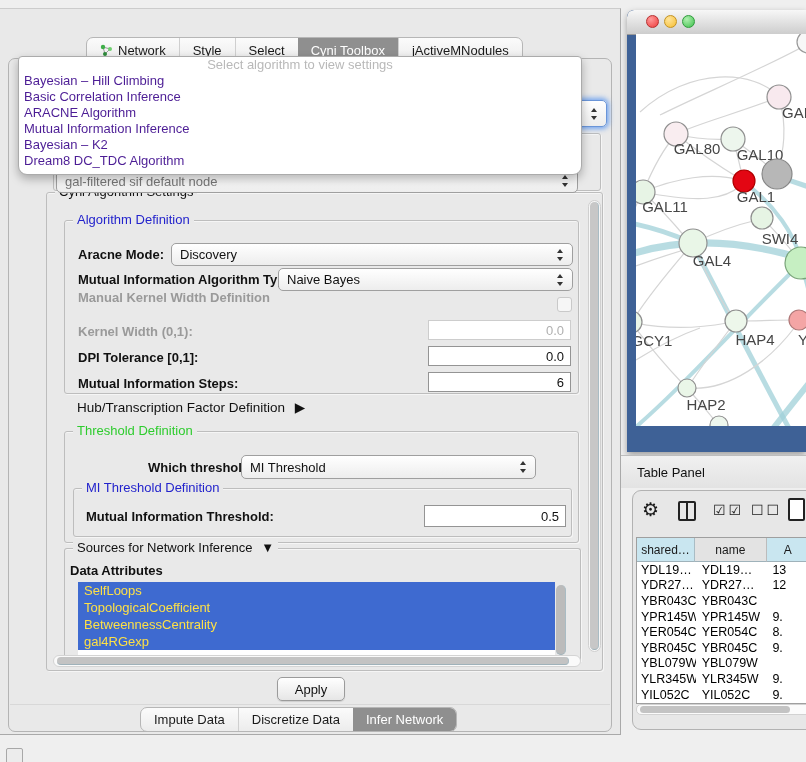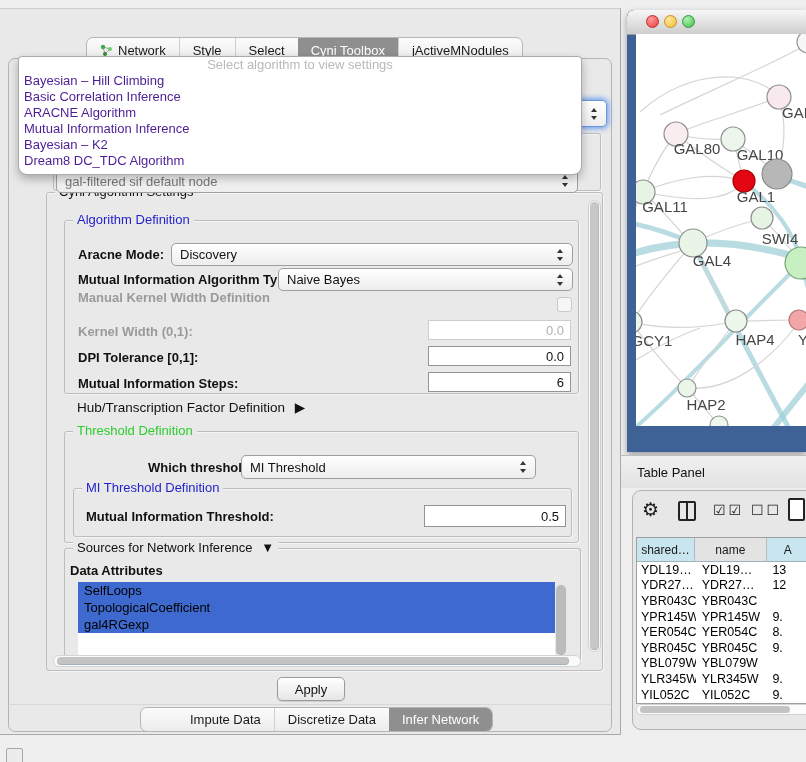--- a/index.html
+++ b/index.html
@@ -51,26 +51,26 @@
   .dd-ph{height:16px;text-align:center;font-size:13px;color:#b9b9b9;line-height:15px;}
   .dd-item{height:16px;line-height:16px;font-size:13px;color:#4c1d95;padding-left:5px;white-space:nowrap;}
   .dd-item.bold{font-weight:400;}
   
   .sbv{position:absolute;width:13px;background:#f7f7f7;border:1px solid #cfcfcf;border-radius:7px;box-sizing:border-box;}
   .sbv .th{position:absolute;left:1px;right:1px;top:1px;bottom:1px;background:#c7c7c7;border-radius:6px;}
   .sbh{position:absolute;height:12px;background:#fafafa;border:1px solid #d4d4d4;border-radius:6px;box-sizing:border-box;}
   .sbh .th{position:absolute;top:1px;bottom:1px;background:#c3c3c3;border-radius:5px;}
   
   .attr-list{position:absolute;background:#fff;overflow:hidden;}
-  .attr-item{height:17px;line-height:17px;font-size:13px;color:#000000;background:#3e6ad0;padding-left:6px;white-space:nowrap;}
+  .attr-item{height:17px;line-height:17px;font-size:13px;color:#fde047;background:#3e6ad0;padding-left:6px;white-space:nowrap;}
   
   .btn{position:absolute;border:1px solid #9b9b9b;border-radius:5px;background:linear-gradient(#ffffff,#e6e6e6);
       font-size:13px;color:#111;display:flex;align-items:center;justify-content:center;box-shadow:0 1px 1px rgba(0,0,0,.12);}
   .btabs{position:absolute;left:140px;top:698px;display:flex;height:23px;align-items:stretch;
-      background:linear-gradient(#fbfbfb,#ececec);border:1px solid #b6b6b6;border-radius:7px;overflow:hidden;padding-left:36px;}
+      background:linear-gradient(#fbfbfb,#ececec);border:1px solid #b6b6b6;border-radius:7px;overflow:hidden;}
   .divline{position:absolute;left:1px;top:645px;width:600px;height:1px;background:#d8d8d8;}
   
   .netwin{position:absolute;left:627px;top:10px;width:179px;height:442px;background:#3e6196;
       border-top-left-radius:7px;box-shadow:0 3px 7px rgba(0,0,0,.35);overflow:hidden;}
   .net-titlebar{position:absolute;left:0;top:0;width:100%;height:24px;
       background:linear-gradient(#f7f7f7,#cdcdcd);border-bottom:1px solid #9a9a9a;border-top-left-radius:7px;}
   .tl{position:absolute;top:5px;width:13px;height:13px;border-radius:50%;box-sizing:border-box;}
   .tl.red{left:19px;background:radial-gradient(circle at 35% 30%,#ff9a9a,#ee3c3c);border:1px solid #b53030;}
   .tl.yel{left:37px;background:radial-gradient(circle at 35% 30%,#ffe49a,#f6be33);border:1px solid #c29222;}
   .tl.grn{left:55px;background:radial-gradient(circle at 35% 30%,#b0f0b0,#3fc04c);border:1px solid #2f9b3c;}
@@ -205,20 +205,21 @@
 
       <div class="gb" style="left:17px;top:355px;width:515px;height:112px;border-bottom:none;border-bottom-left-radius:0;border-bottom-right-radius:0;">
         <span class="gt">
           <span>Sources for Network Inference</span>
           <span style="margin-left:5px;">▼</span>
         </span>
         <span class="lbl b" style="left:5px;top:14px;">Data Attributes</span>
         <div class="attr-list" id="attrList" style="left:13px;top:33px;width:477px;height:78px;">
             <div class="attr-item">SelfLoops</div>
             <div class="attr-item">TopologicalCoefficient</div>
+            <div class="attr-item">BetweennessCentrality</div>
             <div class="attr-item">gal4RGexp</div>
           </div>
         <div class="sbv" style="left:490px;top:35px;height:72px;width:12px;border:none;background:transparent;">
           <div class="th" style="background:#bbbbbb;"></div>
         </div>
       </div>
 
       <div class="sbv" style="left:541px;top:7px;height:452px;">
           <div class="th"></div>
         </div>

